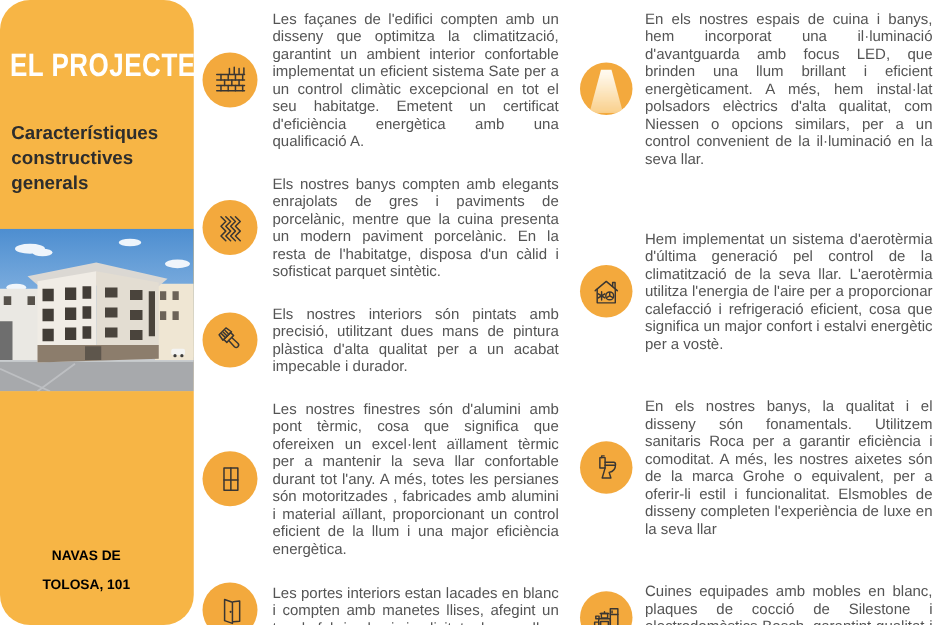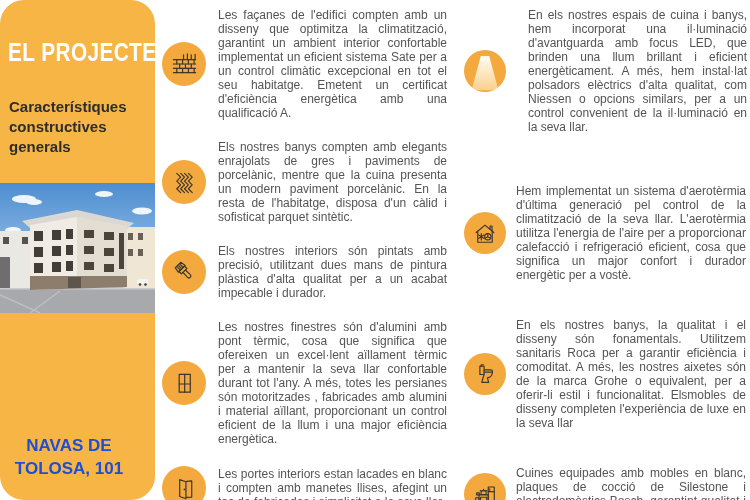--- a/index.html
+++ b/index.html
@@ -24,31 +24,31 @@
     position:absolute; top:97px; left:9px; width:145px;
     font-size:15px; font-weight:700; color:#2d2d2d;
     line-height:20px; white-space:pre-line;
   }
   .sidebar-photo {
     position:absolute; top:183px; left:0; width:155px; height:130px;
     display:block;
   }
   .sidebar-address {
     position:absolute; top:434px; left:0; width:138px;
-    text-align:center; font-size:17px; font-weight:700; color:#1d4ed8;
+    text-align:center; font-size:11px; font-weight:700; color:#000000;
     line-height:23px; white-space:pre-line;
   }
   
   .col { position:absolute; top:0; display:flex; flex-direction:column; padding-top:8px; }
   .col-mid   { left:162px; width:285px; }
   .col-right { left:464px; width:283px; }
   .block { display:flex; align-items:center; }
   .col-mid   .block { margin-bottom:20px; }
   .col-right .block { margin-bottom:36px; }
-  .col-right .block.gap-lg { margin-bottom:50px;gap:12px; }
+  .col-right .block.gap-lg { margin-bottom:50px; }
   .icon-circle {
     width:44px; height:44px; border-radius:50%;
     background:#F3A93D; flex:0 0 44px;
     display:flex; align-items:center; justify-content:center;
     margin-right:12px; position:relative; overflow:hidden;
   }
   .col-right .icon-circle { width:42px; height:42px; flex:0 0 42px; margin-right:10px; }
   .icon-circle svg { display:block; }
   .txt {
     margin:0; color:#545454; font-size:12px; line-height:14px;
@@ -232,21 +232,21 @@
           <g class="ic">
             <path d="M4.5 13.5 L14 5.5 L23.5 13.5"></path>
             <path d="M6.2 12.2 V24 H21.8 V12.2"></path>
             <path d="M19.5 9.7 V6.5 H21.6 V11.4"></path>
             <path d="M10 14.5 V21.5 M7.2 16.2 L12.8 19.8 M7.2 19.8 L12.8 16.2"></path>
             <circle cx="17" cy="18" r="3.4"></circle>
             <path d="M17 18 V15.2 M17 18 L19.4 19.3 M17 18 L14.6 19.3"></path>
           </g>
         </svg>
       </div>
-      <p class="txt">Hem implementat un sistema d'aerotèrmia d'última generació pel control de la climatització de la seva llar. L'aerotèrmia utilitza l'energia de l'aire per a proporcionar calefacció i refrigeració eficient, cosa que significa un major confort i durador energètic per a vostè.</p>
+      <p class="txt">Hem implementat un sistema d'aerotèrmia d'última generació pel control de la climatització de la seva llar. L'aerotèrmia utilitza l'energia de l'aire per a proporcionar calefacció i refrigeració eficient, cosa que significa un major confort i estalvi energètic per a vostè.</p>
     </div>
 
     <div class="block">
       <div class="icon-circle">
         <svg width="26" height="26" viewBox="0 0 28 28">
           <g class="ic">
             <rect x="8.5" y="5.5" width="4.5" height="9"></rect>
             <path d="M10 5.5 V4 H12.2"></path>
             <path d="M13 9.5 H20.5 Q22 9.5 22 11.5 Q22 17.5 16.5 18.2 L18 23 H10.5 L13 14.5"></path>
             <path d="M13 12 H21.8"></path>

